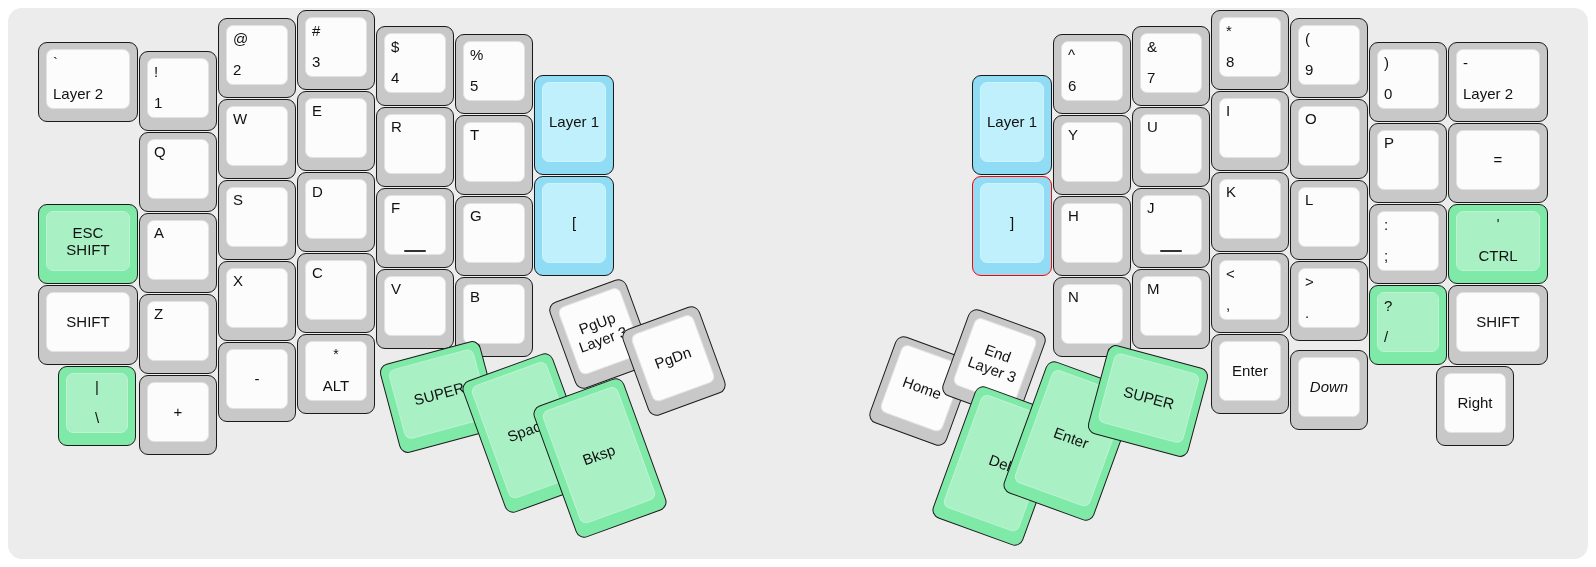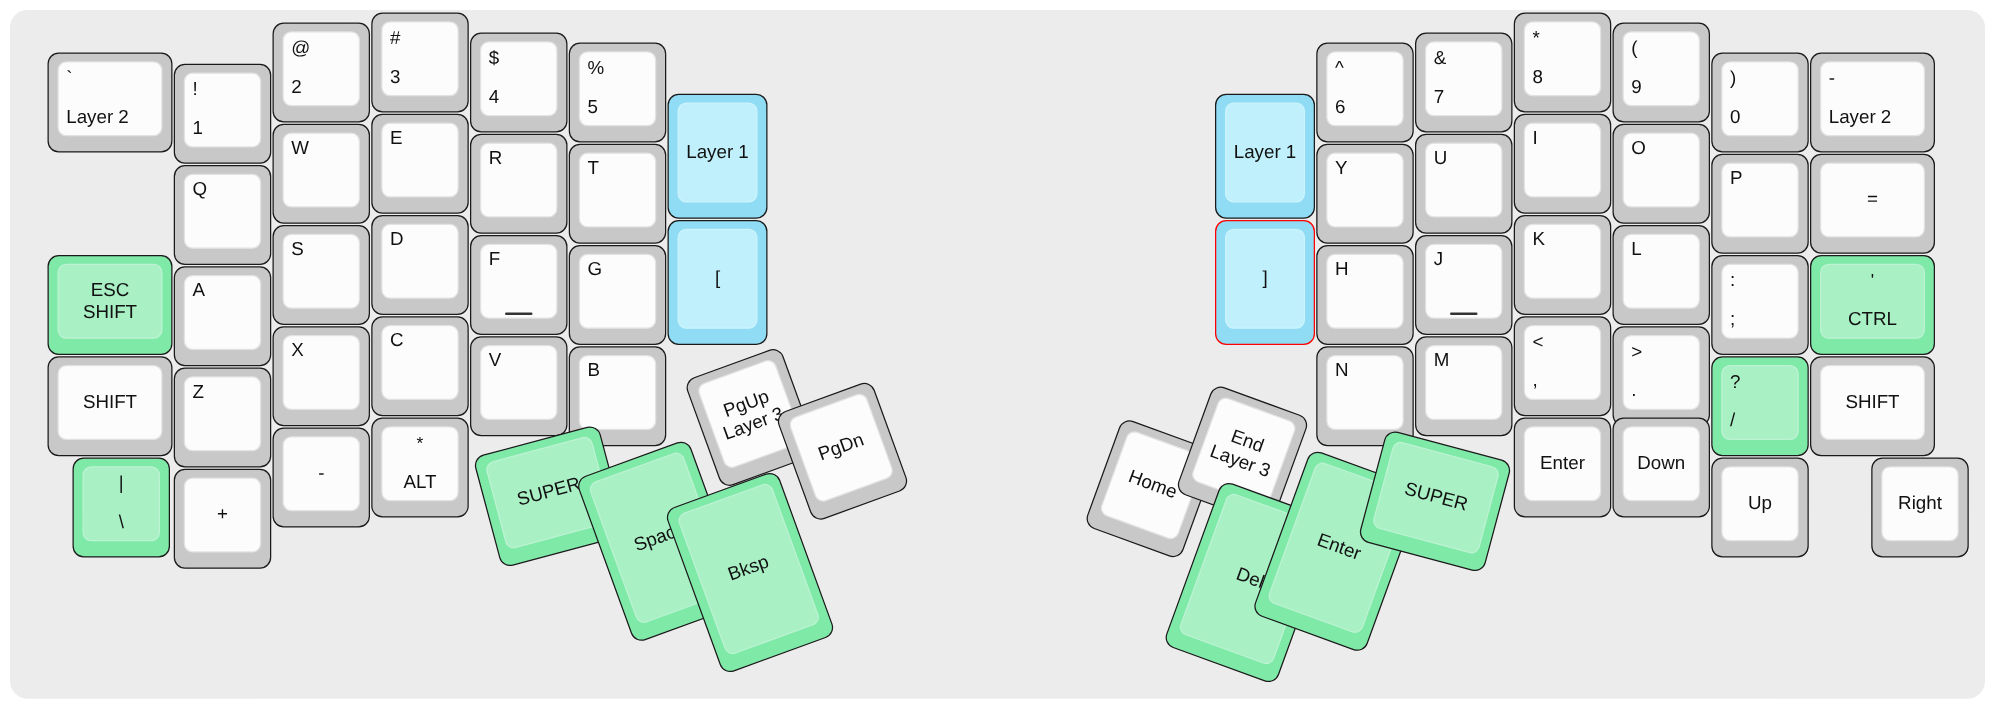--- a/index.html
+++ b/index.html
@@ -366,31 +366,26 @@
       <div class="key k-normal" style="left: 1448px; top: 285px; width: 100px; height: 80px;">
         <div class="cap one" style="left: 7px; top: 6px; width: 84px; height: 60px;">
           <span class="lbl ctr">SHIFT</span>
         </div>
       </div>
       <div class="key k-normal" style="left: 1211px; top: 334px; width: 78px; height: 80px;">
         <div class="cap one" style="left: 7px; top: 6px; width: 62px; height: 60px;">
           <span class="lbl ctr">Enter</span>
         </div>
       </div>
-      <div class="key k-normal" style="left: 1290px; top: 334px; width: 78px; height: 80px;">
+      <div class="key k-normal" style="left: 1290px; top: 350px; width: 78px; height: 80px; font-style: italic;">
         <div class="cap one" style="left: 7px; top: 6px; width: 62px; height: 60px;">
           <span class="lbl ctr">Down</span>
         </div>
       </div>
-      <div class="key k-normal" style="left: 1369px; top: 366px; width: 78px; height: 80px;">
-        <div class="cap one" style="left: 7px; top: 6px; width: 62px; height: 60px;">
-          <span class="lbl ctr">Up</span>
-        </div>
-      </div>
-      <div class="key k-normal" style="left: 1497px; top: 366px; width: 78px; height: 80px;">
+      <div class="key k-normal" style="left: 1436px; top: 366px; width: 78px; height: 80px;">
         <div class="cap one" style="left: 7px; top: 6px; width: 62px; height: 60px;">
           <span class="lbl ctr">Right</span>
         </div>
       </div>
       <div class="key k-normal" style="left: 880px; top: 345px; width: 82px; height: 92px; transform: rotate(20deg); transform-origin: 50% 50%;">
         <div class="cap one" style="left: 7px; top: 6px; width: 66px; height: 72px;">
           <span class="lbl ctr">Home</span>
         </div>
       </div>
       <div class="key k-normal" style="left: 953px; top: 318px; width: 82px; height: 92px; transform: rotate(20deg); transform-origin: 50% 50%;">

